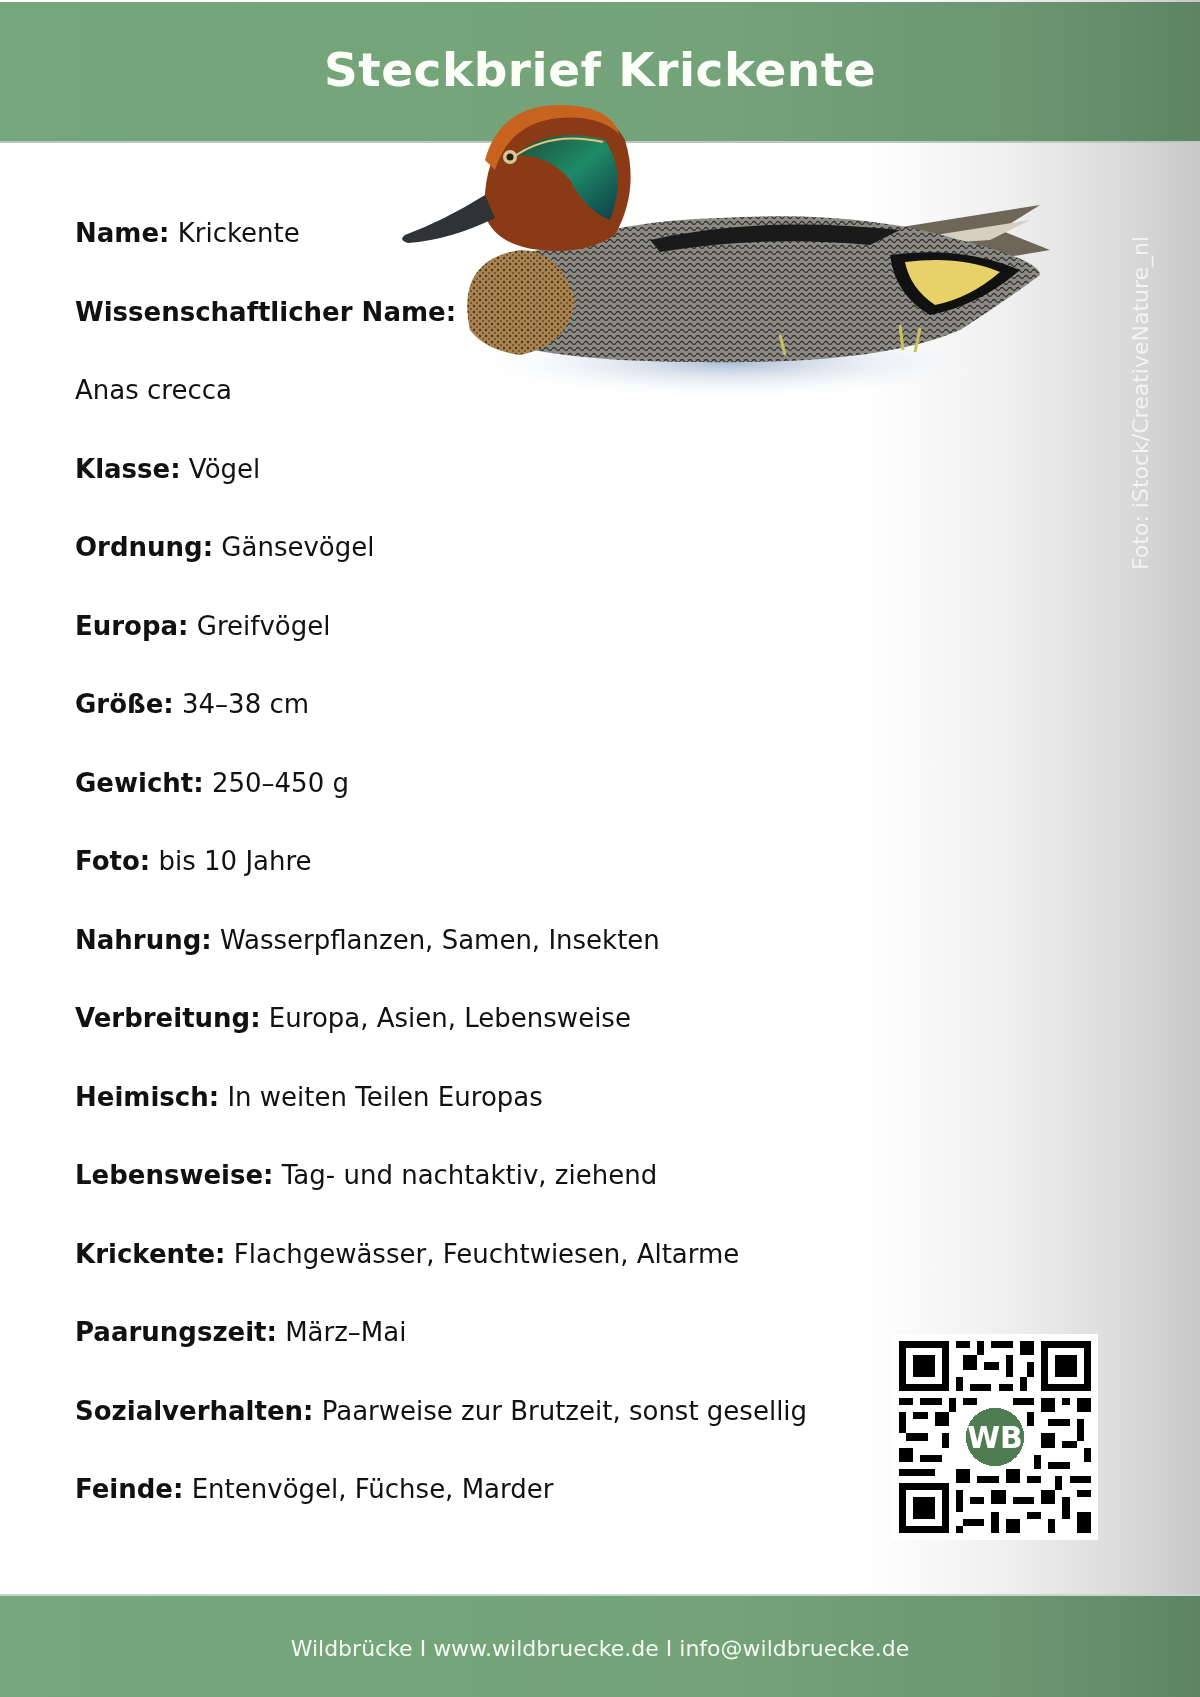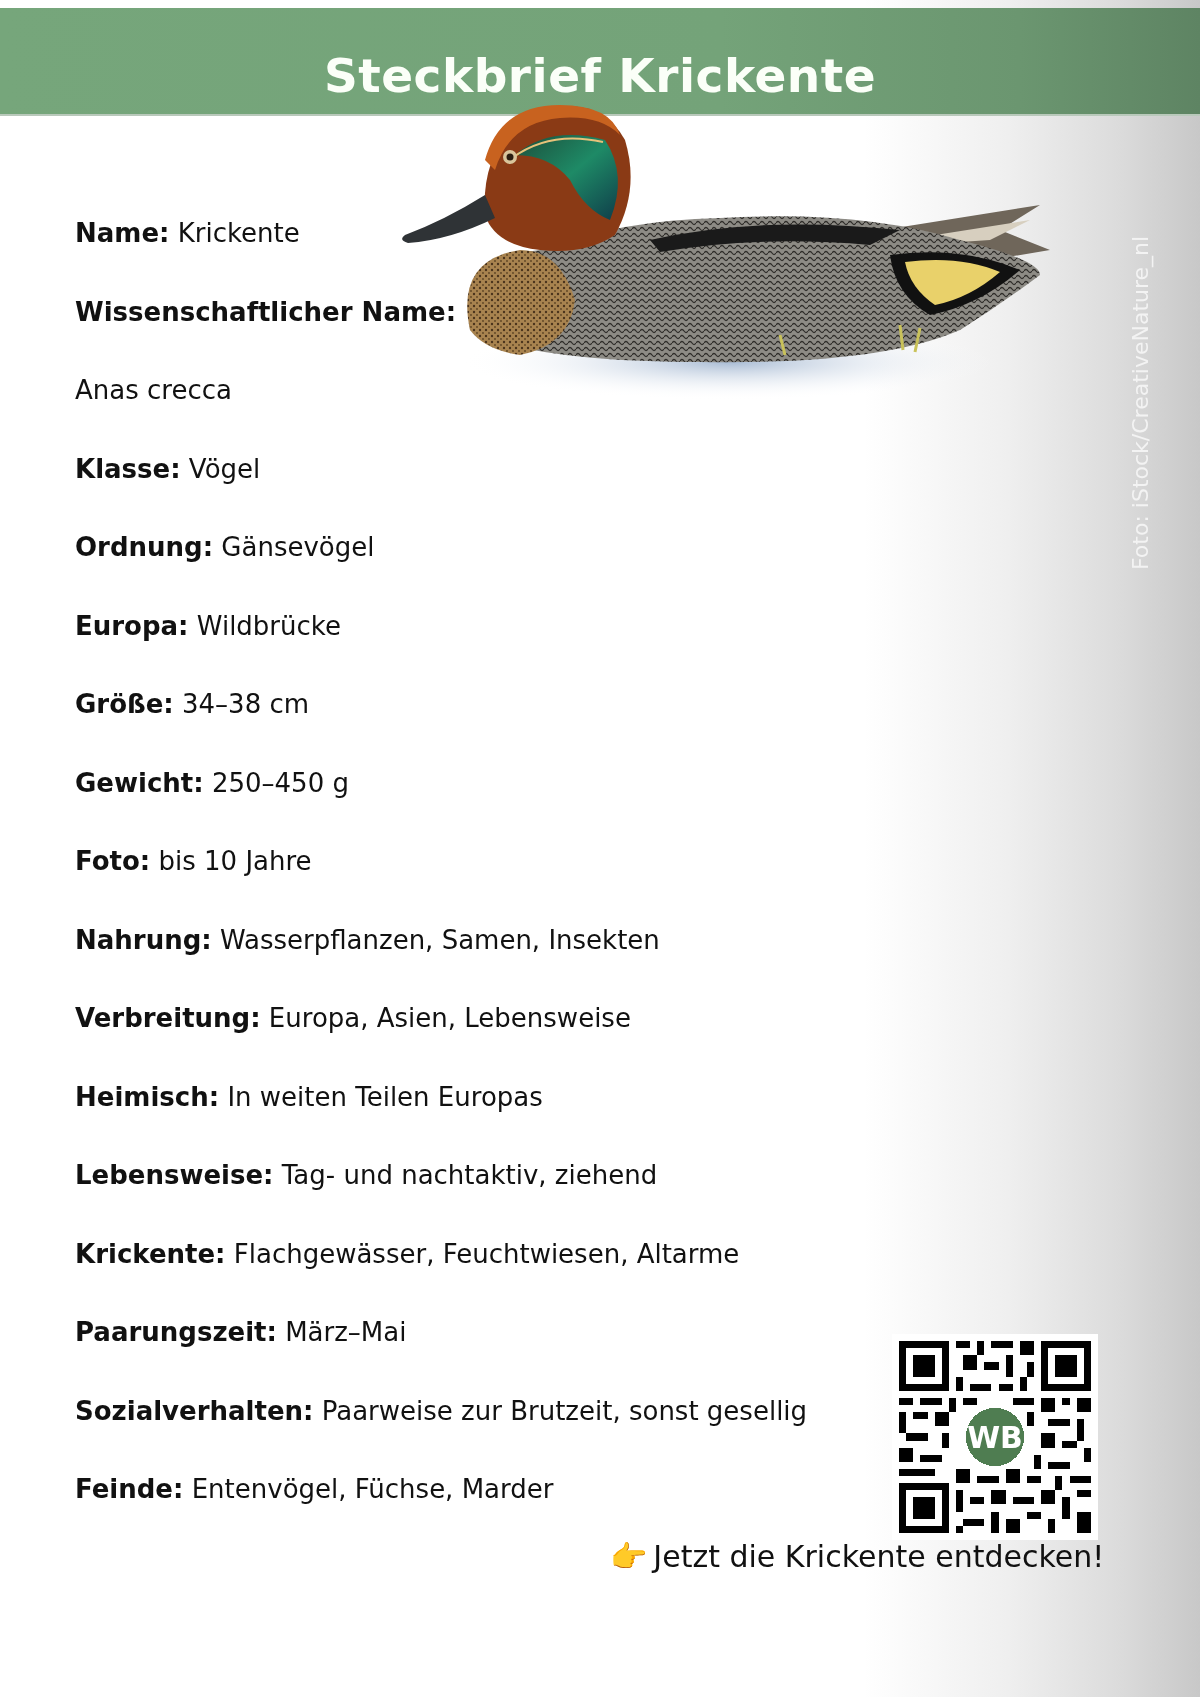--- a/index.html
+++ b/index.html
@@ -8,21 +8,21 @@
     font-family: "DejaVu Sans", "Liberation Sans", sans-serif;
     background: #ffffff;
     position: relative;
     color: #111;
   }
   .page {
     position: absolute; left: 0; top: 0; width: 1200px; height: 1697px;
     background: linear-gradient(to right, #ffffff 0%, #ffffff 72%, #efefef 84%, #dcdcdc 93%, #c8c8c8 100%);
   }
   .header {
-    position: absolute; left: 0; top: 8px; width: 1200px; height: 108px;
+    position: absolute; left: 0; top: 2px; width: 1200px; height: 141px;
     background: linear-gradient(to right, #76a67b 0%, #74a379 60%, #6b9670 85%, #5e8463 100%);
     border-bottom: 2px solid #b9c9bb;
   }
   .title {
     position: absolute; left: 0; right: 0; top: 40px;
     text-align: center;
     font-size: 47px; font-weight: bold; color: #fbfff8;
     letter-spacing: 0.5px;
     font-family: "DejaVu Sans", sans-serif;
   }
@@ -121,21 +121,21 @@
   </svg>
 
   <div class="credit">Foto: iStock/CreativeNature_nl</div>
 
   <div class="facts">
     <div class="fact" style="top:0px"><span class="lbl">Name:</span> <span>Krickente</span></div>
     <div class="fact" style="top:79px"><span class="lbl">Wissenschaftlicher Name:</span></div>
     <div class="fact" style="top:157px"><span>Anas crecca</span></div>
     <div class="fact" style="top:236px"><span class="lbl">Klasse:</span> <span>Vögel</span></div>
     <div class="fact" style="top:314px"><span class="lbl">Ordnung:</span> <span>Gänsevögel</span></div>
-    <div class="fact" style="top:393px"><span class="lbl">Europa:</span> <span>Wildbrücke</span></div>
+    <div class="fact" style="top:393px"><span class="lbl">Europa:</span> <span>Greifvögel</span></div>
     <div class="fact" style="top:471px"><span class="lbl">Größe:</span> <span>34–38 cm</span></div>
     <div class="fact" style="top:550px"><span class="lbl">Gewicht:</span> <span>250–450 g</span></div>
     <div class="fact" style="top:628px"><span class="lbl">Foto:</span> <span>bis 10 Jahre</span></div>
     <div class="fact" style="top:707px"><span class="lbl">Nahrung:</span> <span>Wasserpflanzen, Samen, Insekten</span></div>
     <div class="fact" style="top:785px"><span class="lbl">Verbreitung:</span> <span>Europa, Asien, Lebensweise</span></div>
     <div class="fact" style="top:864px"><span class="lbl">Heimisch:</span> <span>In weiten Teilen Europas</span></div>
     <div class="fact" style="top:942px"><span class="lbl">Lebensweise:</span> <span>Tag- und nachtaktiv, ziehend</span></div>
     <div class="fact" style="top:1021px"><span class="lbl">Krickente:</span> <span>Flachgewässer, Feuchtwiesen, Altarme</span></div>
     <div class="fact" style="top:1099px"><span class="lbl">Paarungszeit:</span> <span>März–Mai</span></div>
     <div class="fact" style="top:1178px"><span class="lbl">Sozialverhalten:</span> <span>Paarweise zur Brutzeit, sonst gesellig</span></div>
@@ -210,18 +210,18 @@
           <rect x="22" y="26" width="1" height="2"></rect>
           <rect x="26" y="25" width="2" height="3"></rect>
           <rect x="9" y="27" width="1" height="1"></rect>
       </g>
       <circle cx="14.5" cy="14.5" r="4.6" fill="#fff"></circle>
       <circle cx="14.5" cy="14.5" r="4.1" fill="#4f7d51"></circle>
       <text x="14.5" y="16.1" text-anchor="middle" font-family="DejaVu Sans, sans-serif" font-weight="bold" font-size="4.2" fill="#fff">WB</text>
     </svg>
   </div>
 
-  <div class="cta">
-    <span class="hand">👉</span><span>Jetzt die Krickente entdecken!</span>
-  </div>
-
+
+  <div class="footer">
+    <div class="footer-text">Wildbrücke I www.wildbruecke.de I info@wildbruecke.de</div>
+  </div>
 
 </div>
 
 </body></html>

